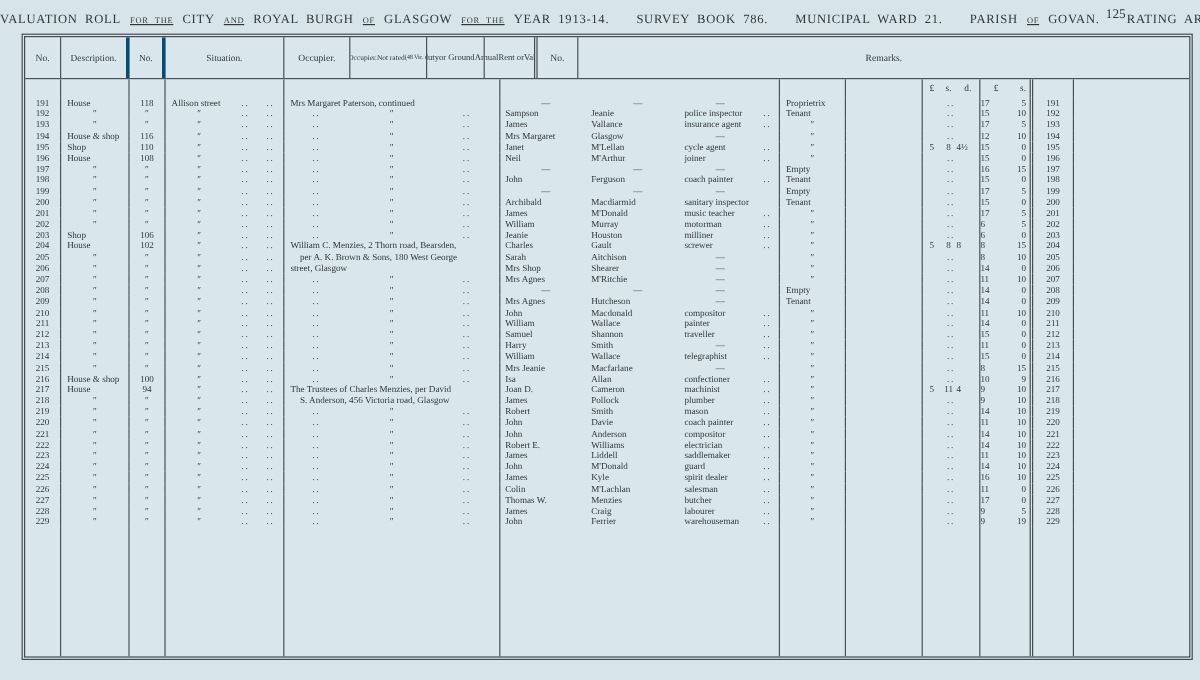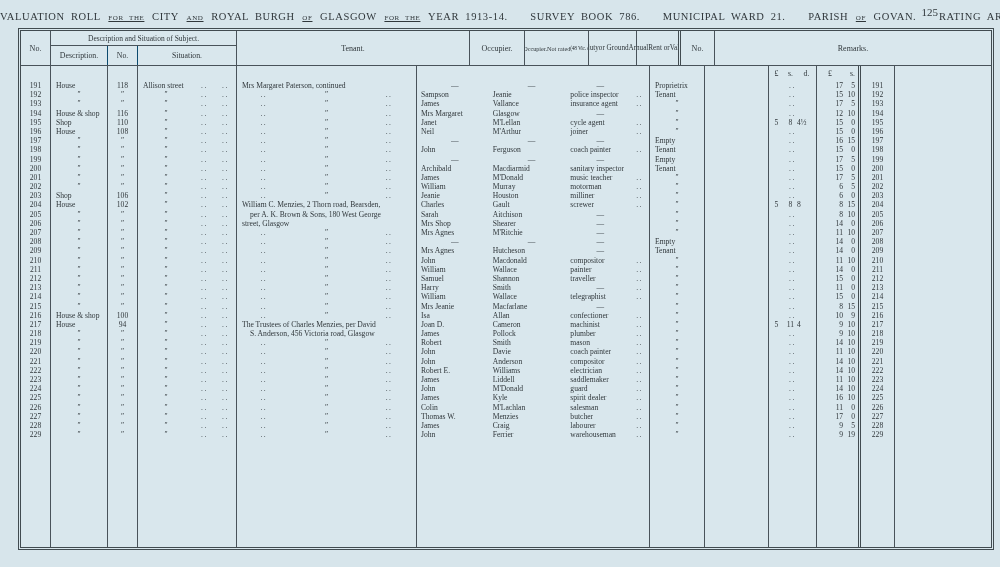--- a/index.html
+++ b/index.html
@@ -34,21 +34,21 @@
   .c9{width:48px;}
   .c10{width:44px;border-right:3px double #414b50;}
   .c11{width:34px;}
   .c12{flex:1;border-right:none;}
   .cgroup{width:186px;display:flex;flex-direction:column;padding:0!important;}
   
   .thead{display:flex;flex:none;height:34px;border-bottom:1px solid #49535a;font-size:8px;}
   .hcell{display:flex;flex-direction:row;align-items:center;justify-content:center;text-align:center;line-height:9px;}
   .hgroup-label{height:15px;border-bottom:1px solid #49535a;display:flex;align-items:center;justify-content:center;font-size:7.5px;width:100%;box-sizing:border-box;}
   .hsub-row{flex:1;display:flex;}
-  .hsub{box-sizing:border-box;border-right:1px solid #0c4a6e;display:flex;align-items:center;justify-content:center;font-size:7.8px;}
+  .hsub{box-sizing:border-box;border-right:3px solid #0c4a6e;display:flex;align-items:center;justify-content:center;font-size:7.8px;}
   .hs1{width:57px;}
   .hs2{width:30px;}
   .hs3{flex:1;border-right:none;}
   .hsmall{font-size:6.2px;line-height:7px;}
   .htiny{font-size:5.4px;line-height:6.5px;letter-spacing:-.2px;}
   .hmoney3{font-size:7.2px;line-height:8.5px;}
   
   .tbody{flex:1;display:flex;flex-direction:column;overflow:hidden;}
   .row{display:flex;flex:none;height:9.2px;line-height:9.3px;font-size:7.6px;}
   .row.money{height:15px;line-height:15px;font-size:7.8px;}
@@ -70,48 +70,46 @@
   .t2{width:78px;}
   .t3{width:60px;}
   .t1.dash,.t2.dash,.t3.dash{padding-left:0;text-align:center;}
   .tdot{width:19px;text-align:center;letter-spacing:1.5px;}
   
   .f1{width:15px;text-align:center;}
   .f2{width:13px;text-align:center;}
   .f3{flex:1;text-align:left;}
   .fd{width:100%;text-align:center;letter-spacing:1.5px;}
   
-  .r1{width:26px;text-align:right;box-sizing:border-box;}
+  .r1{width:26px;box-sizing:border-box;}
   .r2{width:15px;text-align:right;padding-right:3px;box-sizing:border-box;}
   .money .r1{text-align:center;}
   .money .f1,.money .f2,.money .f3{text-align:center;}
 </style>
 </head>
 <body>
 
 <div class="page">
 
   <div class="title-row">
     <div class="title"><span class="lg">VALUATION ROLL</span> <span class="sm">FOR THE</span> <span class="lg">CITY</span> <span class="sm">AND</span> <span class="lg">ROYAL BURGH</span> <span class="sm">OF</span> <span class="lg">GLASGOW</span> <span class="sm">FOR THE</span> <span class="lg">YEAR 1913-14.</span> <span class="lg gap">SURVEY BOOK 786.</span> <span class="lg gap">MUNICIPAL WARD 21.</span> <span class="lg gap">PARISH</span> <span class="sm">OF</span> <span class="lg">GOVAN.</span> <span class="lg gap">RATING AREA—GLASGOW.</span> </div>
     <div class="page-number">125</div>
   </div>
 
   <div class="vtable">
 
     <div class="thead">
       <div class="cell c1 hcell">No.</div>
       <div class="cell cgroup">
-        <div class="hgroup-label">Description and Situation of Subject.</div>
         <div class="hsub-row">
           <div class="hsub hs1">Description.</div>
           <div class="hsub hs2">No.</div>
           <div class="hsub hs3">Situation.</div>
         </div>
       </div>
-      <div class="cell c6 hcell">Tenant.</div>
       <div class="cell c7 hcell">Occupier.</div>
       <div class="cell c8 hcell">
         <div class="hsmall">Inhabitant Occupier.</div>
         <div class="hsmall">Not rated</div>
         <div class="htiny">(48 Vic. c. 3, ss. 3 &amp; 9 )</div>
       </div>
       <div class="cell c9 hcell hmoney3">
         <div>Feu duty</div>
         <div>or Ground</div>
         <div>Annual.</div>

